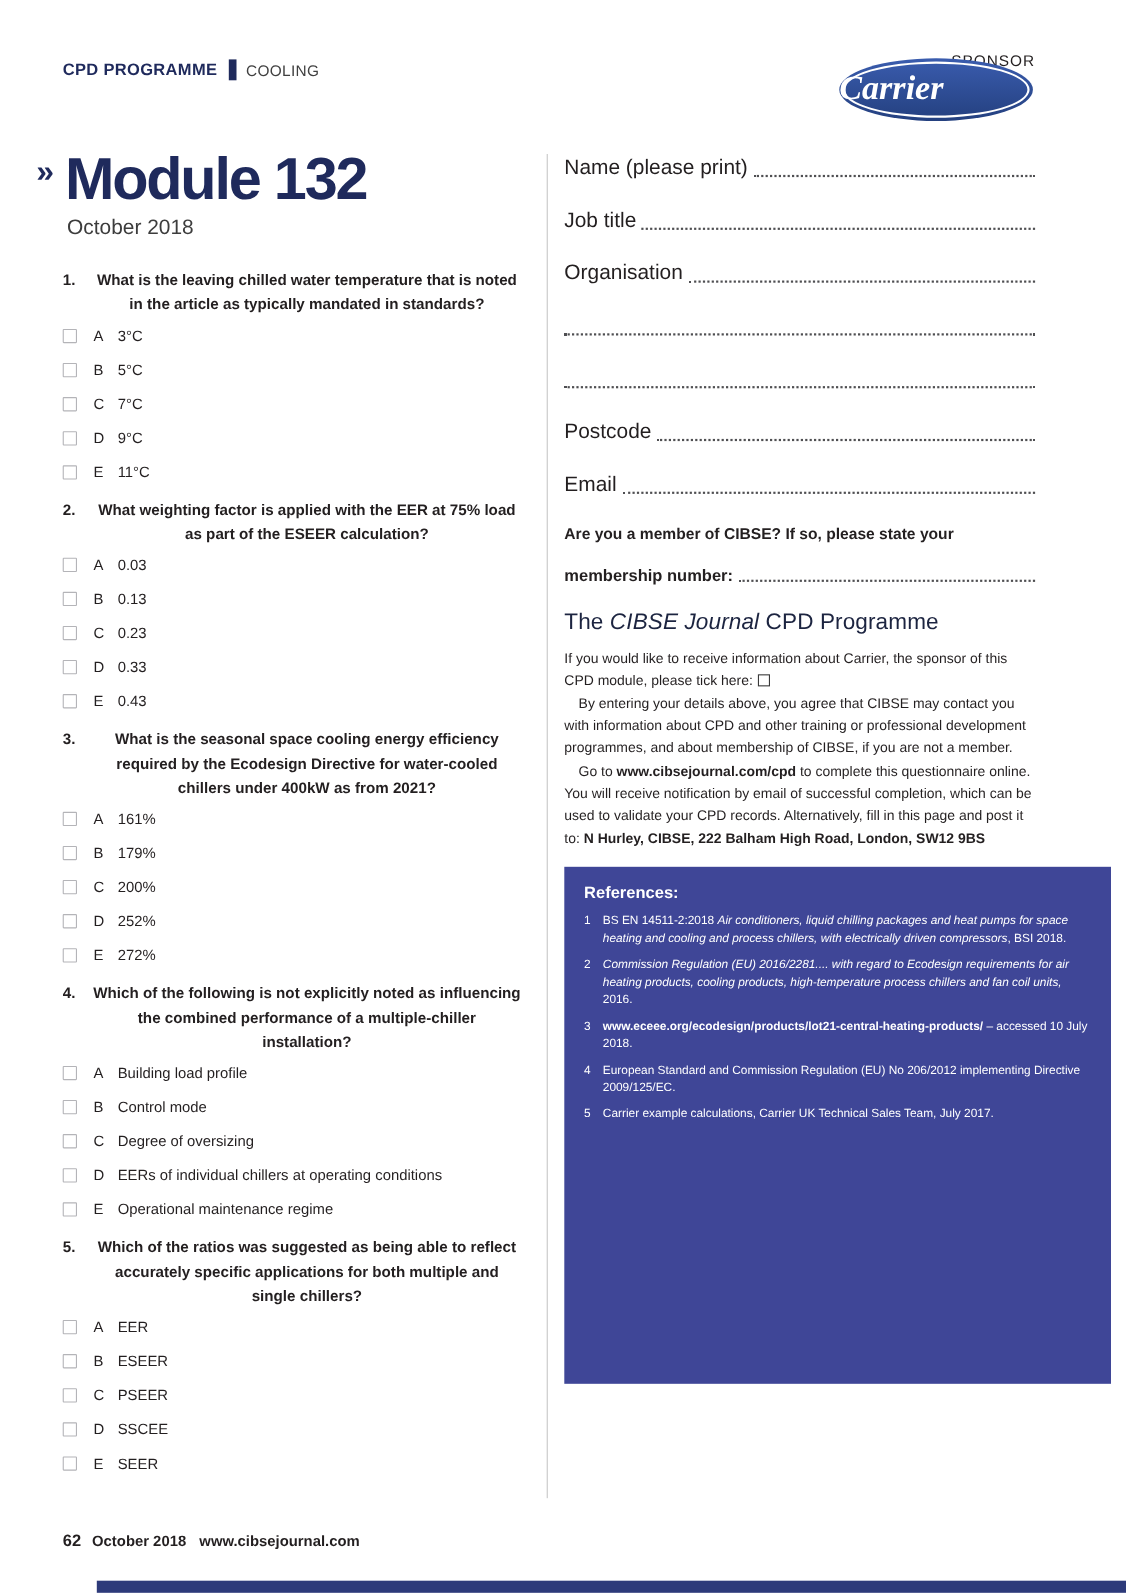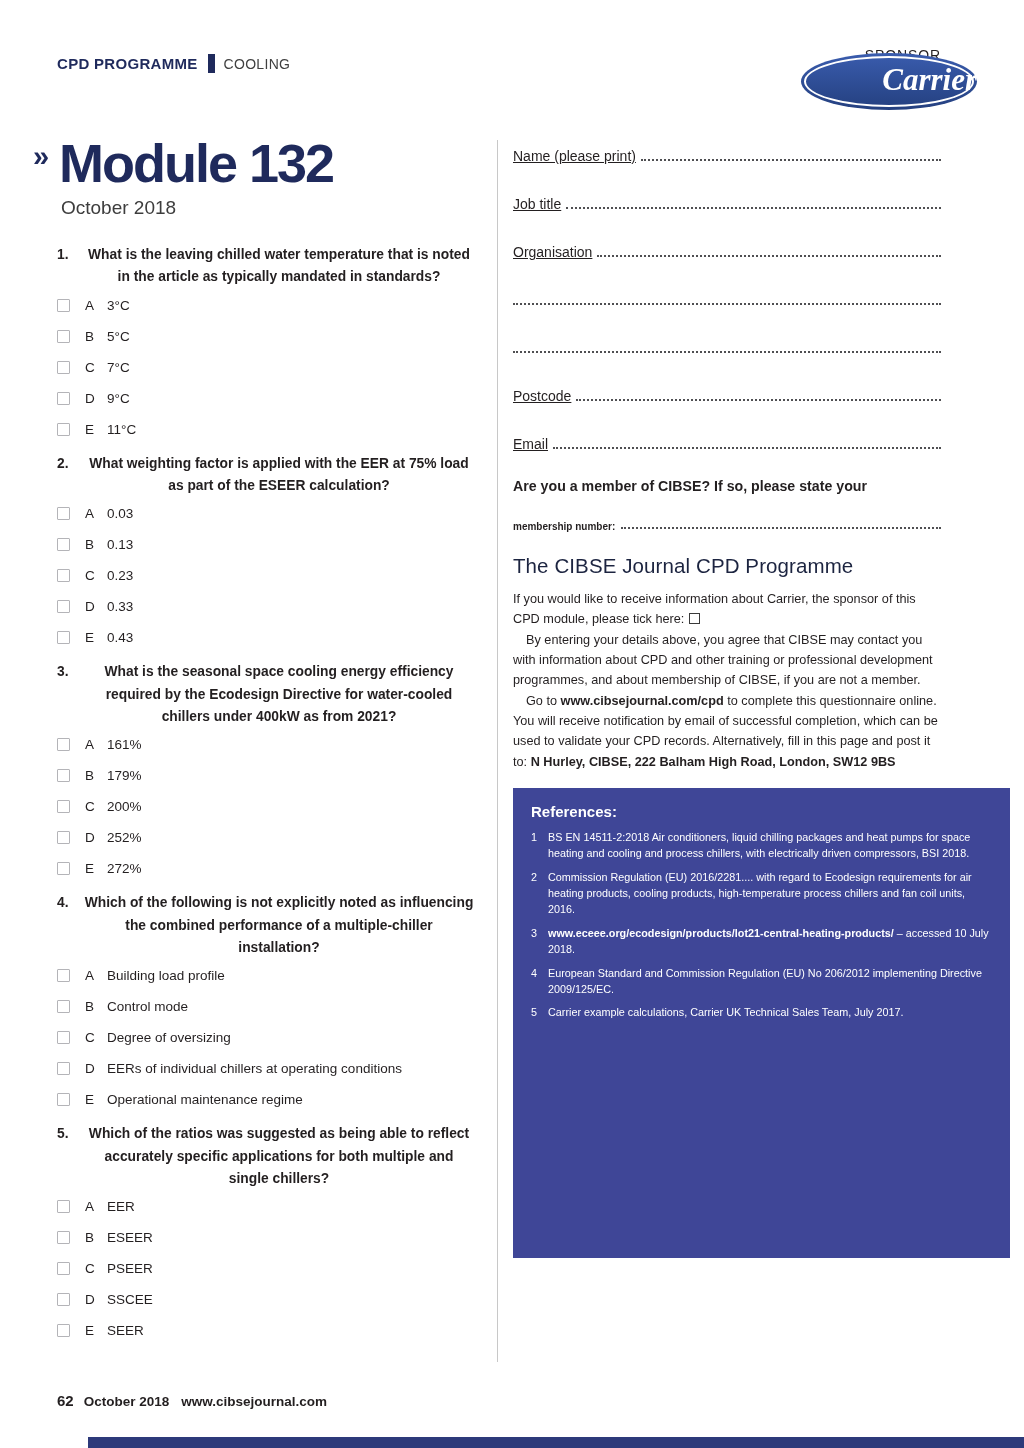--- a/index.html
+++ b/index.html
@@ -11,22 +11,22 @@
   *{margin:0;padding:0;box-sizing:border-box;}
   html,body{background:#fff;}
   body{width:1024px;height:1448px;position:relative;font-family:"Liberation Sans",sans-serif;color:var(--ink);overflow:hidden;}
 
   
   .kicker-row{position:absolute;left:57px;top:54px;display:flex;align-items:center;}
   .kicker{font-size:15px;font-weight:bold;color:var(--navy);letter-spacing:.3px;}
   .kicker-bar{width:7px;height:19px;background:var(--navy);margin:0 9px 0 10px;}
   .kicker-topic{font-size:14px;color:#404040;letter-spacing:.3px;}
   .sponsor-label{position:absolute;right:83px;top:47px;font-size:14px;letter-spacing:.9px;color:#231f20;}
-  .carrier-logo{position:absolute;left:801px;top:53px;width:176px;height:57px;border-radius:50%;
-    background:linear-gradient(180deg,#3a5cae 0%,#24407f 100%);display:flex;align-items:center;justify-content:flex-end;}
+  .carrier-logo{position:absolute;left:763px;top:53px;width:176px;height:57px;border-radius:50%;
+    background:linear-gradient(180deg,#3a5cae 0%,#24407f 100%);display:flex;align-items:center;justify-content:flex-start;}
   .carrier-logo::before{content:"";position:absolute;inset:3px;border:2px solid #fff;border-radius:50%;}
   .carrier-text{position:relative;font-family:"Liberation Serif",serif;font-style:italic;font-weight:bold;font-size:31px;color:#fff;padding-bottom:3px;}
 
   
   .left-col{position:absolute;left:57px;top:136px;width:418px;}
   .module-head{position:relative;}
   .chev{position:absolute;left:-24px;top:4px;font-size:29px;font-weight:bold;color:var(--navy);}
   .module-title{font-size:54px;line-height:1;font-weight:bold;color:var(--navy);letter-spacing:-2px;margin-left:2px;}
   .module-date{font-size:19px;color:#3d3d3d;margin:7px 0 25px 4px;}
 
@@ -38,37 +38,37 @@
   .cb{width:13px;height:13px;border:1.5px solid #b4b4b8;border-radius:1px;margin-right:15px;flex-shrink:0;background:#fff;}
   .letter{width:22px;flex-shrink:0;font-size:13.5px;}
   .oval{font-size:13.5px;}
 
   
   .divider{position:absolute;left:497px;top:140px;height:1222px;width:1px;background:#c8c8c8;}
 
   
   .right-col{position:absolute;left:513px;top:142px;width:497px;}
   .field{display:flex;align-items:flex-end;height:22px;margin-bottom:26px;width:428px;}
-  .flabel{font-size:14px;margin-right:5px;white-space:nowrap;text-decoration:underline;}
+  .flabel{font-size:19px;margin-right:5px;white-space:nowrap;}
   .dots{flex:1;border-bottom:2px dotted #4f4f52;margin-bottom:3px;min-height:1px;}
   .member-q{font-size:14.2px;font-weight:bold;width:428px;margin:6px 0 16px;}
   .member-line{display:flex;align-items:flex-end;width:428px;height:22px;}
-  .member-label{font-size:10px;font-weight:bold;margin-right:6px;white-space:nowrap;}
+  .member-label{font-size:15px;font-weight:bold;margin-right:6px;white-space:nowrap;}
   .cpd-heading{font-size:20.5px;font-weight:400;color:#1c2440;margin:22px 0 11px;letter-spacing:.1px;}
   .para{font-size:12.7px;line-height:1.6;width:430px;color:#231f20;}
   .para.indent{text-indent:13px;}
   .tickbox{display:inline-block;width:11px;height:11px;border:1.4px solid #3a3a3a;margin-left:5px;vertical-align:-1px;background:#fff;}
 
   .refs{width:497px;background:var(--refs-bg);color:#fff;margin-top:16px;padding:15px 18px 20px;height:470px;}
   .refs-title{font-size:15px;font-weight:bold;margin-bottom:9px;}
   .ref{display:flex;font-size:10.8px;line-height:1.52;margin-bottom:7px;}
   .ref-num{width:17px;flex-shrink:0;}
   .ref-text{flex:1;}
   .st-normal{}
-  .st-italic{}
+  .st-italic{font-style:italic;}
   .st-bold{font-weight:bold;}
   .st-bolditalic{font-weight:bold;}
 
   
   .page-footer{position:absolute;left:57px;top:1392px;font-size:13.5px;font-weight:bold;color:#231f20;display:flex;align-items:baseline;}
   .pg-num{font-size:15px;margin-right:10px;}
   .pg-date{margin-right:12px;}
   .bottom-bar{position:absolute;right:0;bottom:0;width:936px;height:11px;background:var(--bar);}
 </style>
 </head>

